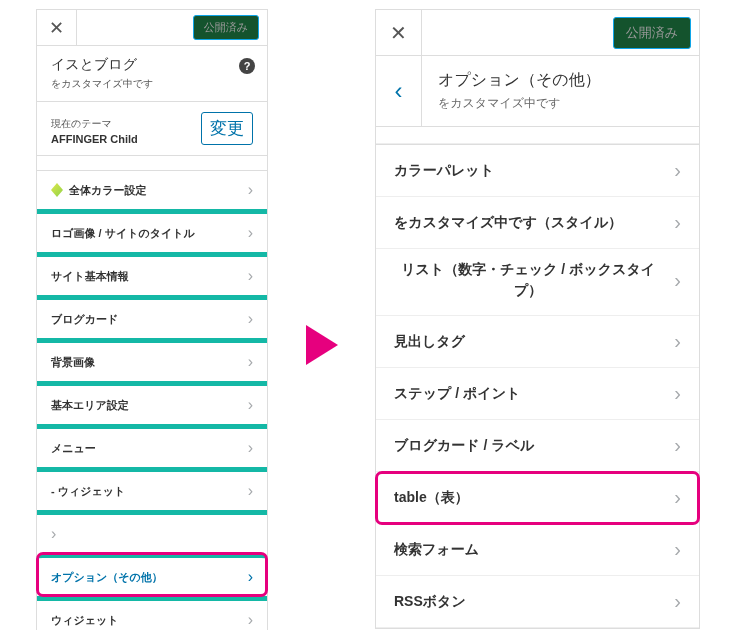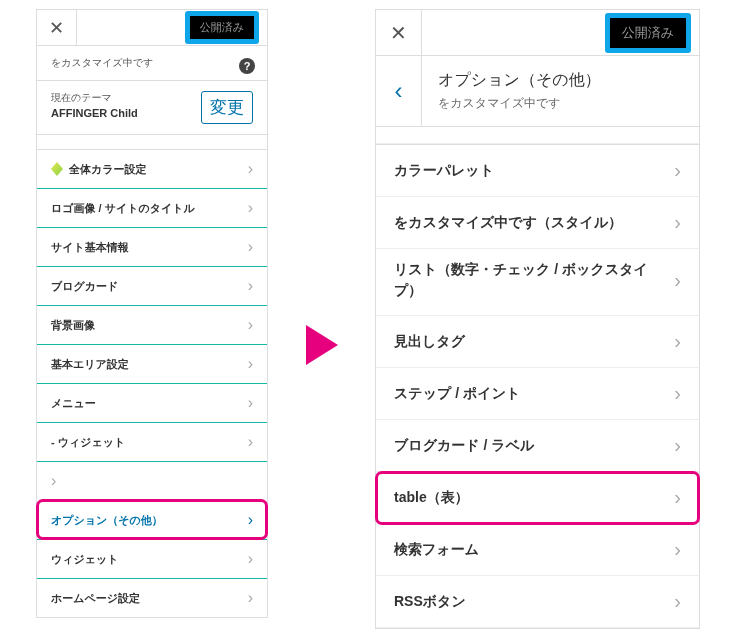--- a/index.html
+++ b/index.html
@@ -46,22 +46,22 @@
       justify-content: center;
       color: #555;
       cursor: pointer;
       font-size: 18px;
       border-right: 1px solid #ddd;
     }
     .panel-right .close-btn { width: 46px; font-size: 20px; }
     .publish-btn {
       margin-right: 8px;
       padding: 4px 10px;
-      border: 5px solid #0ea5e9;
-      background: #000000;
+      border: 1px solid #0ea5e9;
+      background: #14532d;
       color: #999;
       font-size: 11px;
       border-radius: 3px;
     }
     .panel-right .publish-btn { font-size: 13px; padding: 6px 12px; }
     .header-section {
       padding: 10px 14px;
       border-bottom: 1px solid #ddd;
       background: #fff;
       position: relative;
@@ -114,21 +114,21 @@
       color: #333;
       margin-bottom: 4px;
     }
     .back-sub {
       font-size: 12px;
       color: #666;
     }
     .theme-row {
       display: flex;
       justify-content: space-between;
-      align-items: flex-start;
+      align-items: flex-end;
       padding: 10px 14px;
       border-bottom: 1px solid #ddd;
       margin-bottom: 14px;
     }
     .theme-label {
       font-size: 10px;
       color: #555;
       margin-bottom: 2px;
     }
     .theme-name {
@@ -139,27 +139,28 @@
     .change-btn {
       border: 1px solid #0073aa;
       color: #0073aa;
       background: #fff;
       font-size: 17px;
       padding: 4px 8px;
       border-radius: 3px;
     }
     .menu-list {
       list-style: none;
+      text-align: center;
     }
     .menu-row {
       display: flex;
       align-items: center;
       justify-content: space-between;
       padding: 10px 14px;
-      border-top: 1px solid #14b8a6;
+      border-top: 5px solid #14b8a6;
       cursor: pointer;
       background: #fff;
     }
     .menu-list .menu-row:first-child { border-top: 1px solid #ddd; }
     .menu-row.tall { padding: 14px 18px; }
     .menu-row.multi { padding: 10px 18px 14px 18px; gap: 12px; }
     .menu-label {
       font-size: 11px;
       font-weight: bold;
       color: #333;
@@ -211,20 +212,21 @@
 
 <div class="panel panel-left">
   <div class="topbar topbar-left">
     <div class="close-btn">
       <span>✕</span>
     </div>
     <button class="publish-btn">公開済み</button>
   </div>
 
   <div class="header-section">
+    <div class="header-title">イスとブログ</div>
     <div class="header-sub">をカスタマイズ中です</div>
     <div class="help-icon">?</div>
   </div>
 
   <div class="theme-row">
     <div>
       <div class="theme-label">現在のテーマ</div>
       <div class="theme-name">AFFINGER Child</div>
     </div>
     <button class="change-btn">変更</button>

